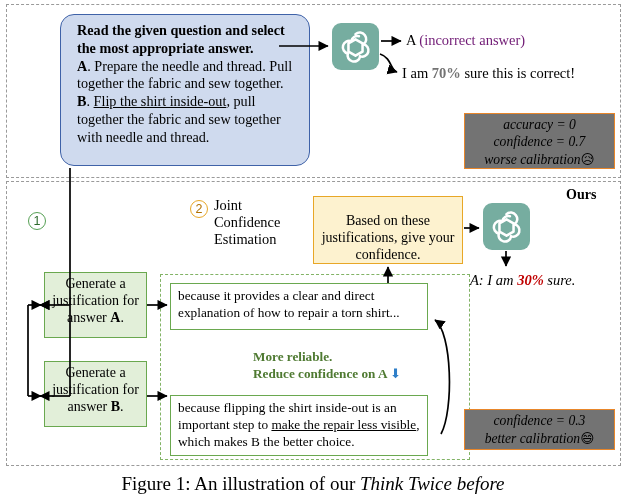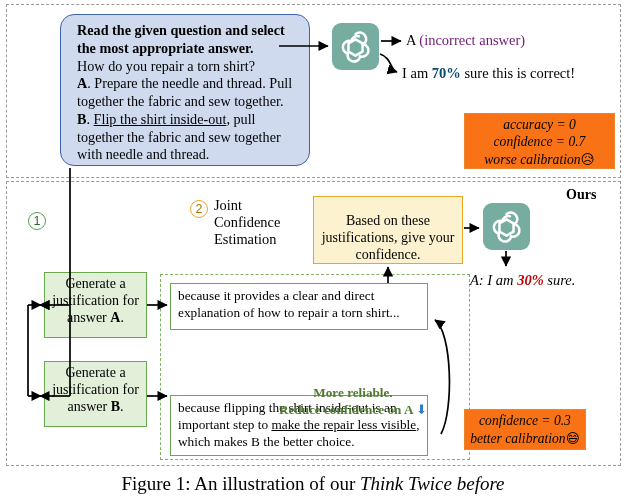--- a/index.html
+++ b/index.html
@@ -66,39 +66,39 @@
 
   
   .txt {
     position: absolute;
     white-space: nowrap;
     line-height: 1.2;
   }
   #ans-top  { left: 406px; top: 32px;  font-size: 14.5px; }
   #ans-top .bad { color: #701a75; }
   #conf-top { left: 402px; top: 65px;  font-size: 14.5px; }
-  #conf-top .pct { color: #0c4a6e; font-weight: bold; }
+  #conf-top .pct { color: #737373; font-weight: bold; }
   #ans-bottom { left: 470px; top: 272px; font-size: 14.5px; font-style: italic; }
   #ans-bottom .pct { color: #c00000; font-weight: bold; }
   #ours-label { left: 566px; top: 187px; font-size: 14px; font-weight: bold; }
 
   
   .metric-box {
     position: absolute;
     box-sizing: border-box;
     border: 1.6px solid #e8862a;
-    background: #f97316;
+    background: #737373;
     font-style: italic;
     font-size: 13.6px;
     text-align: center;
     line-height: 1.24;
     padding: 3px 4px 2px;
   }
   #metric-top    { left: 464px; top: 113px; width: 151px; height: 56px; }
-  #metric-bottom { left: 464px; top: 409px; width: 122px; height: 41px; }
+  #metric-bottom { left: 464px; top: 409px; width: 151px; height: 41px; }
   .emo { font-style: normal; font-family: "DejaVu Sans", sans-serif; }
 
   
   .step-num {
     position: absolute;
     width: 18px; height: 18px;
     border-radius: 50%;
     box-sizing: border-box;
     font-size: 12.5px;
     font-family: "Liberation Sans", sans-serif;
@@ -149,27 +149,26 @@
     line-height: 1.28;
     padding: 3px 6px 3px 7px;
   }
   #just-a { left: 170px; top: 283px; width: 258px; height: 47px; }
   #just-b { left: 170px; top: 395px; width: 258px; height: 61px; }
 
   
   #reliable-note {
     position: absolute;
     left: 253px; top: 348px; width: 200px;
-    text-align: center;
+    text-align: left;
     color: #4f7a32;
     font-weight: bold;
     font-size: 13.2px;
     line-height: 1.3;
     font-family: "Liberation Serif", serif;
-    margin-top: 36px;
   }
   #reliable-note .dn {
     font-family: "DejaVu Sans", sans-serif;
     color: #2f7fc9;
     font-weight: normal;
   }
 
   
   #instruct-box {
     position: absolute;
@@ -203,21 +202,20 @@
 </head>
 <body>
 
 <div id="figure">
 
   <div class="panel-frame" id="panel-top"></div>
   <div class="panel-frame" id="panel-bottom"></div>
 
   <div class="box" id="prompt-box">
     <b>Read the given question and select the most appropriate answer.</b>
-    <div>How do you repair a torn shirt?</div>
     <div><b>A</b><span>. Prepare the needle and thread. Pull together the fabric and sew together.</span></div>
     <div><b>B</b>. <span class="u">Flip the shirt inside-out</span><span>, pull together the fabric and sew together with needle and thread.</span></div>
   </div>
 
   <div class="gpt-icon" id="gpt-top">
     <svg viewBox="0 0 48 48" aria-hidden="true">
       <g fill="none" stroke="#ffffff" stroke-width="2.6" stroke-linecap="round" stroke-linejoin="round">
         <path d="M24 11.4c3.0-2.6 7.3-2.1 9.6 1.0 2.3 3.1 1.6 7.3-1.5 9.2"></path>
         <path d="M32.1 21.6c3.7 0.8 5.9 4.5 4.9 8.1-1.0 3.6-4.8 5.6-8.3 4.4"></path>
         <path d="M28.7 34.1c-0.7 3.7-4.3 6.0-7.9 5.1-3.6-0.9-5.7-4.6-4.6-8.1"></path>

